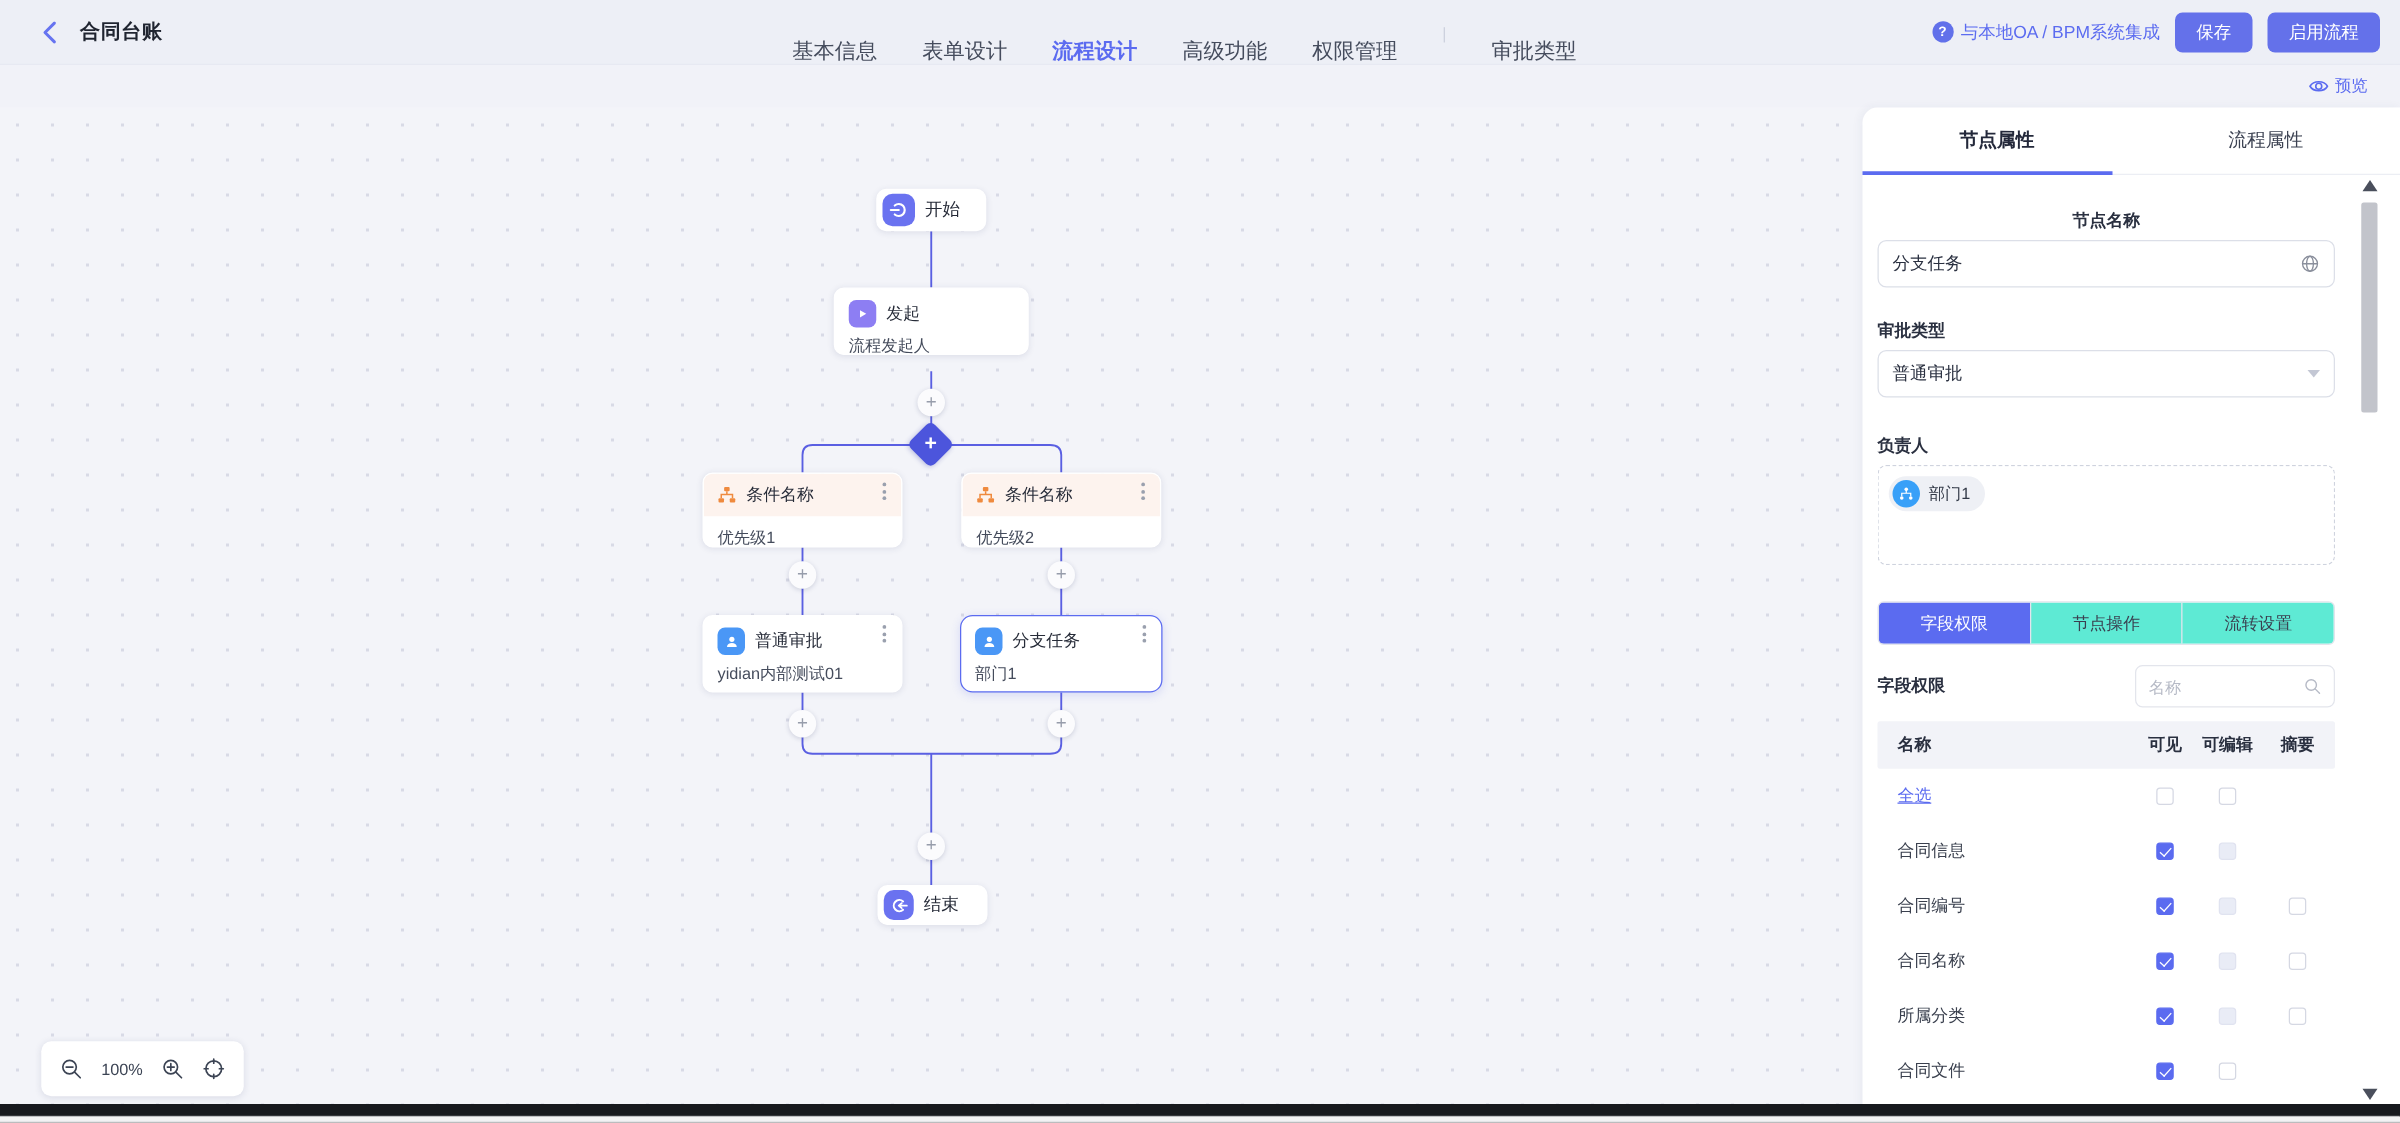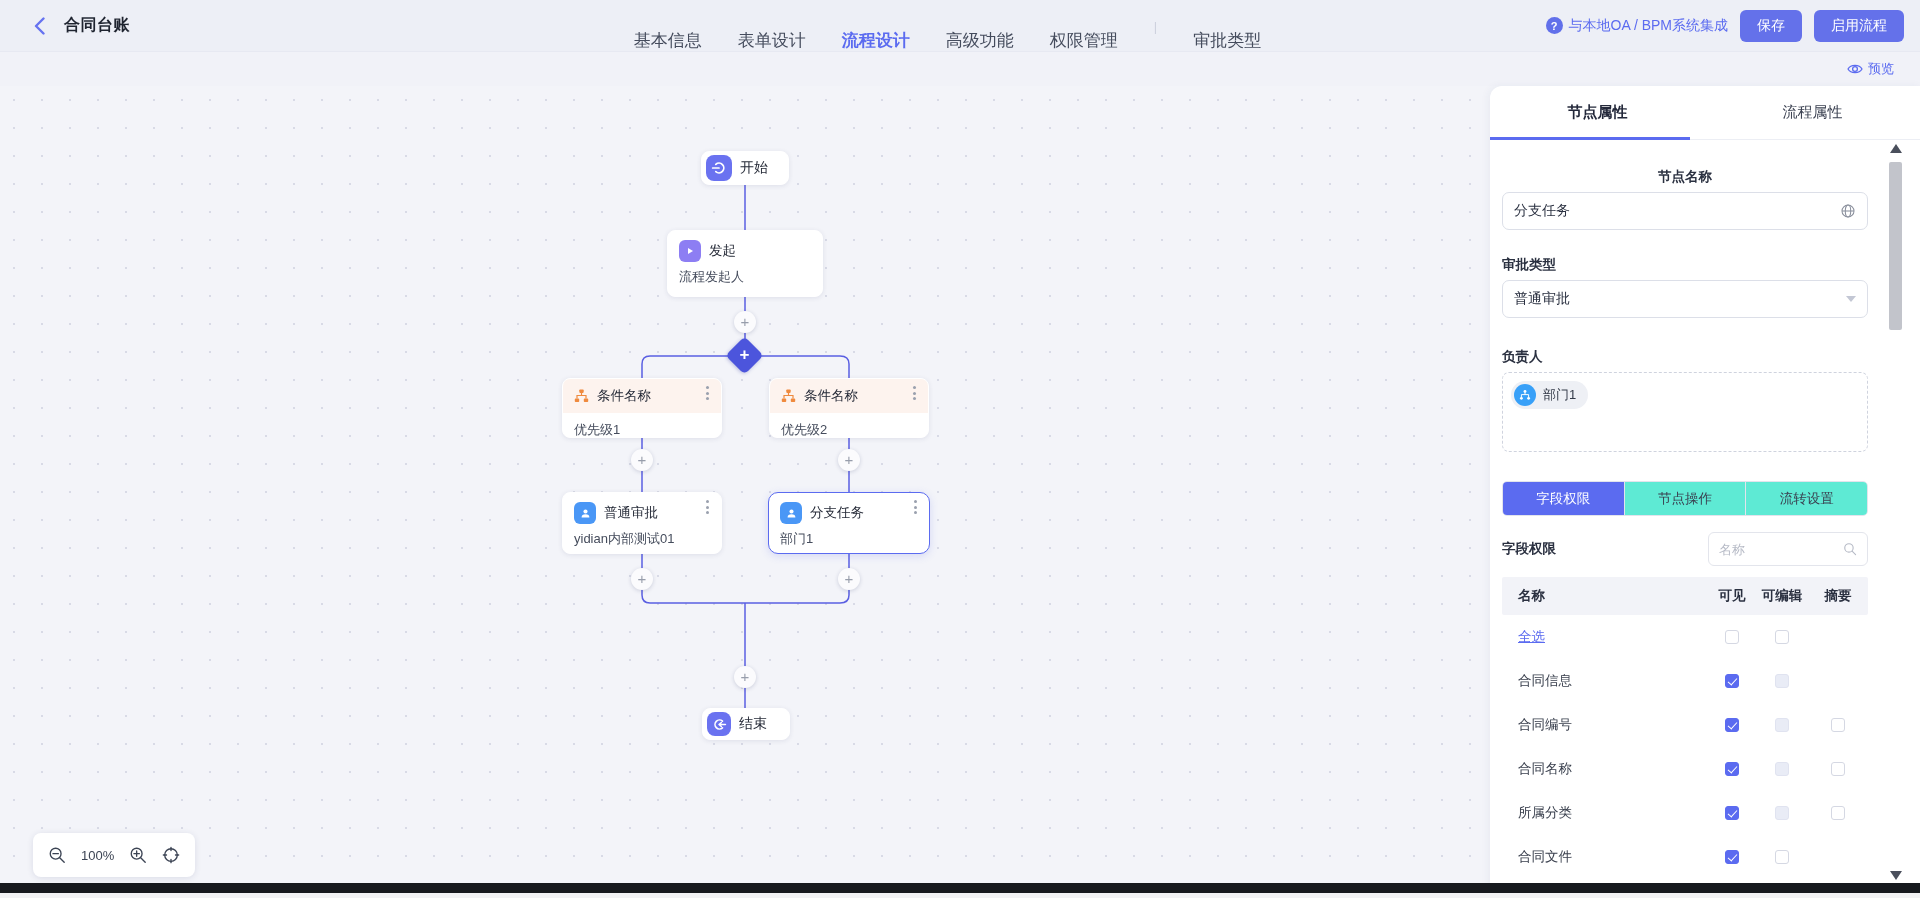--- a/index.html
+++ b/index.html
@@ -199,21 +199,21 @@
     <div class="node pill" style="left:701px;top:65px;width:88px;height:34px;">
       <span class="nicon">
         <svg width="16" height="16" viewBox="0 0 24 24">
           <path d="M7.2,6.6 A7.2,7.2 0 1 1 7.2,17.4" fill="none" stroke="#fff" stroke-width="2.6" stroke-linecap="round"></path>
           <path d="M2.5,12 H12" fill="none" stroke="#fff" stroke-width="2.6" stroke-linecap="round"></path>
         </svg>
       </span>
       <span class="nlabel">开始</span>
     </div>
 
-    <div class="node card" style="left:667px;top:144px;width:156px;height:67px;">
+    <div class="node card" style="left:667px;top:144px;width:156px;height:54px;">
       <div class="trow">
         <span class="cicon" style="background:#8d7ef3;">
           <svg width="12" height="12" viewBox="0 0 24 24">
               <path d="M8,6.2 L18,12 L8,17.8 Z" fill="#fff"></path>
             </svg>
         </span>
         <span class="ctitle">发起</span>
       </div>
       <div class="csub">流程发起人</div>
     </div>

